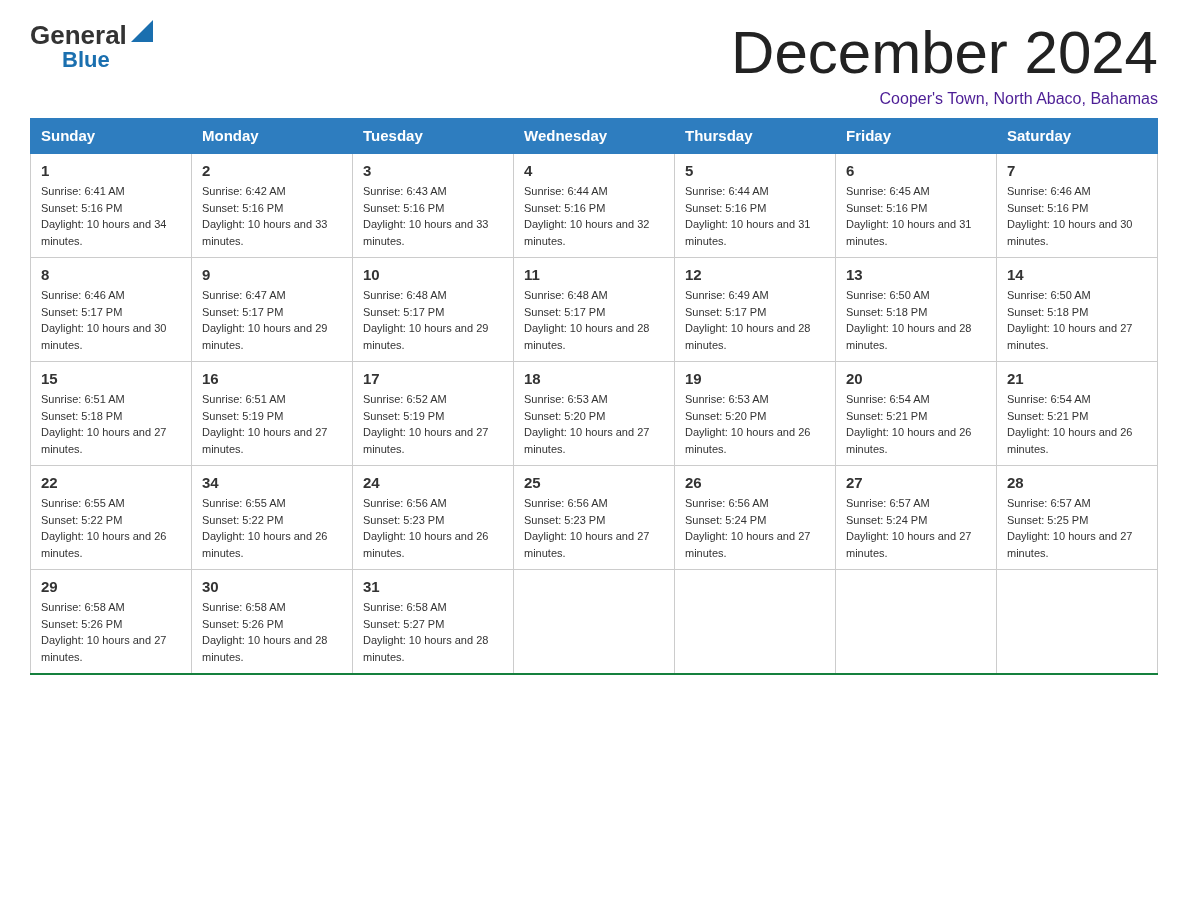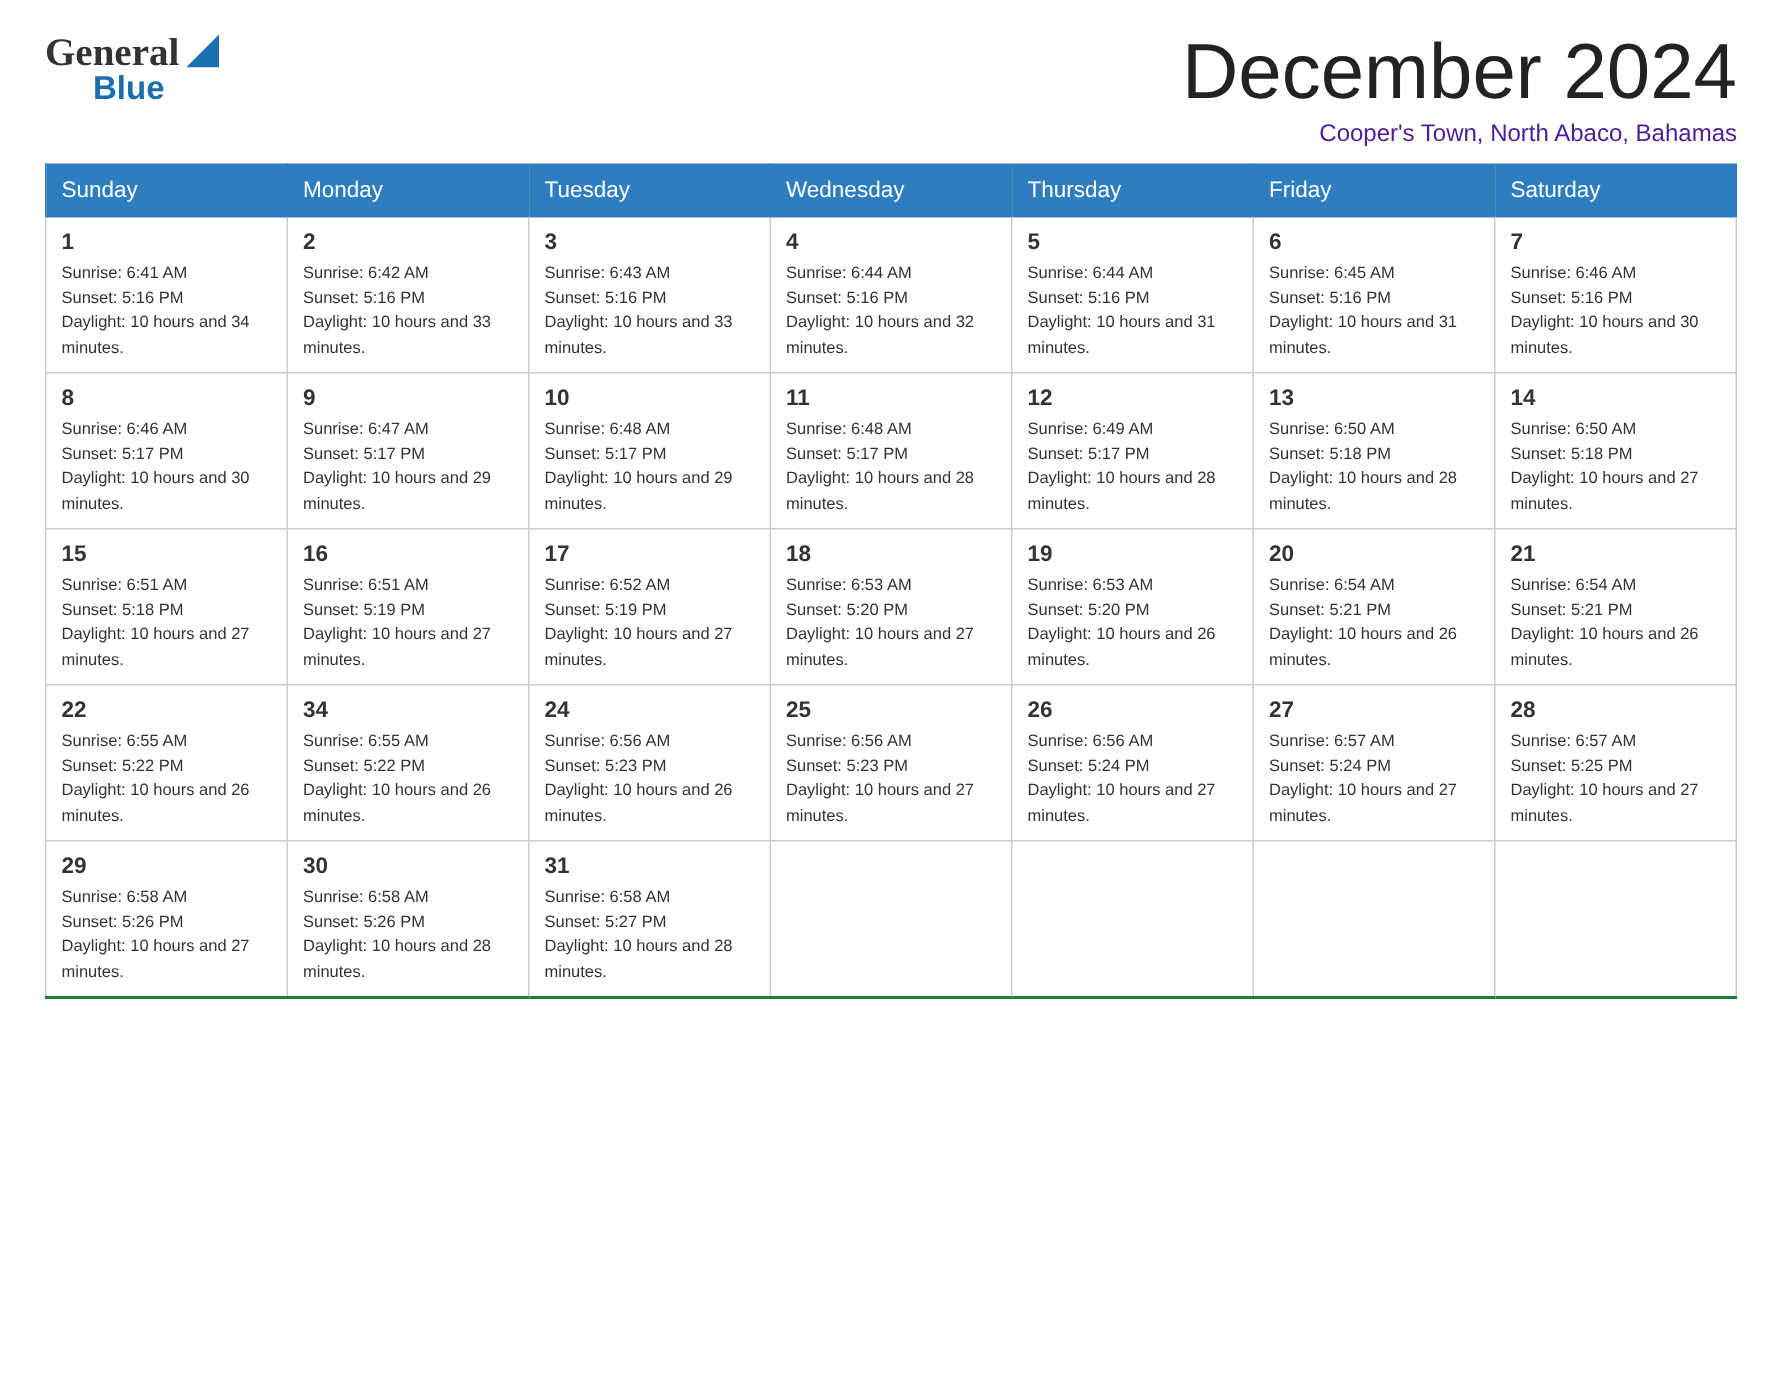--- a/index.html
+++ b/index.html
@@ -27,52 +27,51 @@
       color: #1a6faf;
       margin-left: 32px;
     }
     .logo-wrapper {
       display: flex;
       flex-direction: column;
       align-items: flex-start;
     }
     .logo-line1 {
       display: flex;
-      align-items: flex-end;
-      font-family: Liberation Serif, serif;
+      align-items: flex-start;
     }
     .logo-line2 {
       display: flex;
       align-items: center;
       margin-top: -4px;
     }
     .title-section {
       text-align: right;
     }
     .month-title {
-      font-size: 52px;
+      font-size: 60px;
       font-weight: normal;
       color: #222;
       line-height: 1.1;
     }
     .location-subtitle {
       font-size: 16px;
       color: #4c1d95;
       margin-top: 4px;
     }
     .calendar-table {
       width: 100%;
       border-collapse: collapse;
       margin-top: 10px;
     }
     .calendar-table th {
       background-color: #2e7dbf;
       color: #ffffff;
       font-size: 15px;
-      font-weight: normal;
+      font-weight: bold;
       padding: 8px 10px;
       text-align: left;
       border: 1px solid #2e7dbf;
     }
     .calendar-table td {
       vertical-align: top;
       padding: 8px 10px;
       border: 1px solid #cccccc;
       width: 14.28%;
       font-size: 13px;

